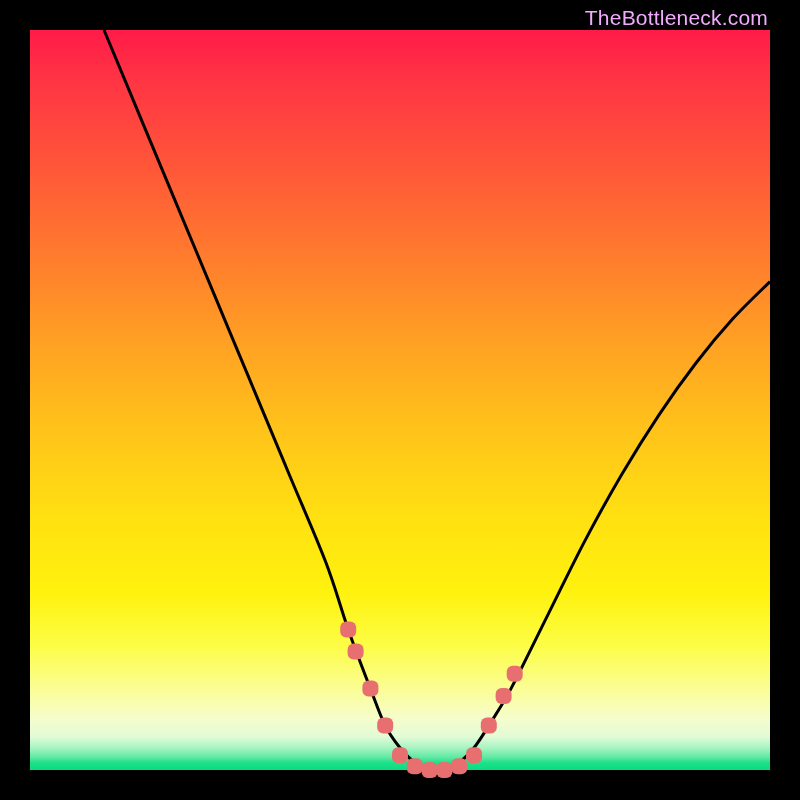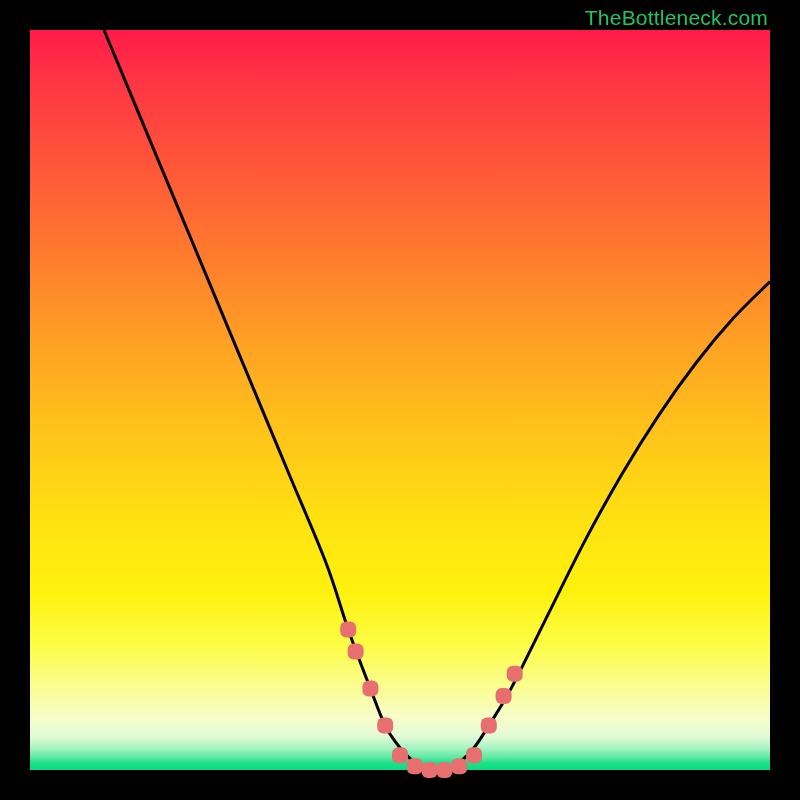--- a/index.html
+++ b/index.html
@@ -41,21 +41,21 @@
       #a7f4c3 97%,
       #5de9a2 98.3%,
       #1fe08a 99%,
       #06dd82 100%
     );
   }
   .watermark {
     position: absolute;
     top: 6px;
     right: 32px;
-    color: #22c55e;
+    color: #f0abfc;
     font-size: 21px;
     font-weight: 500;
     letter-spacing: 0.2px;
     user-select: none;
   }
   svg.curve-layer {
     position: absolute;
     left: 0;
     top: 0;
     width: 740px;

